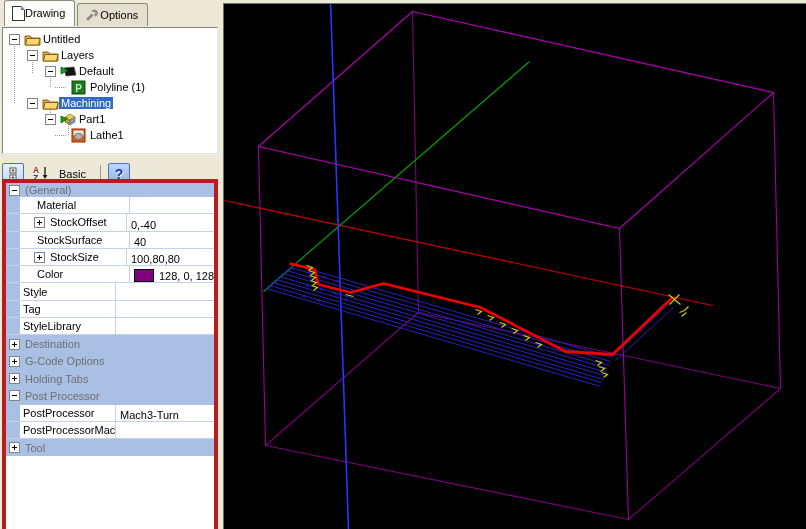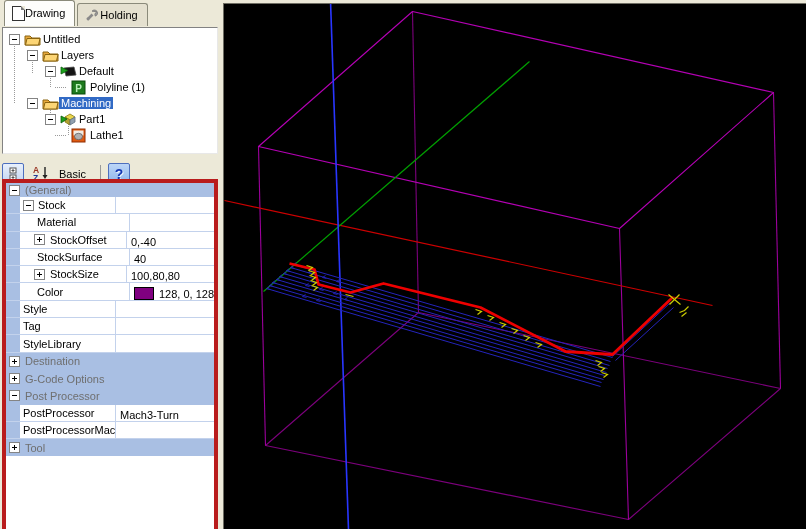--- a/index.html
+++ b/index.html
@@ -72,21 +72,21 @@
     <div class="tab active">
       <span class="pageicon"></span>
       <span class="tab-label">Drawing</span>
     </div>
     <div class="tab">
       <svg width="15" height="13" viewBox="0 0 15 13">
         <path d="M2.5,11.5 L7.5,6.5" stroke="#8a8a8a" stroke-width="2.6" fill="none"></path>
         <path d="M7,3.2 a3.1,3.1 0 1 1 3.2,4.9 l-0.4,-2 l1.8,-2.4 z" fill="#9a9a9a" stroke="#707070" stroke-width="0.7"></path>
         <circle cx="3" cy="11" r="1.4" fill="#8a8a8a"></circle>
       </svg>
-      <span class="tab-label">Holding</span>
+      <span class="tab-label">Options</span>
     </div>
   </div>
 
   <div class="treebox">
 
     <div class="dot" style="left:11px;top:14px;height:62px"></div>
     <div class="dot" style="left:29px;top:30px;height:16px"></div>
     <div class="dot" style="left:47px;top:46px;height:14px"></div>
     <div class="dot" style="left:47px;top:78px;height:14px"></div>
     <div class="dot" style="left:65px;top:94px;height:13px"></div>
@@ -191,30 +191,20 @@
     </button>
   </div>
 
   <div class="pgrid">
     <div class="pg-row cat first">
       <span class="exp"></span>
       <span class="cat-label">(General)</span>
     </div>
     <div class="pg-row item">
       <span class="strip"></span>
-      <div class="pg-name lvl1">
-          <span class="exp"></span>
-          <span class="nlabel">Stock</span>
-        </div>
-      <div class="pg-val">
-          <span></span>
-        </div>
-    </div>
-    <div class="pg-row item">
-      <span class="strip"></span>
       <div class="pg-name lvl2">
           <span class="nlabel">Material</span>
         </div>
       <div class="pg-val">
           <span></span>
         </div>
     </div>
     <div class="pg-row item">
       <span class="strip"></span>
       <div class="pg-name lvl2 hasexp">
@@ -281,20 +271,24 @@
           <span></span>
         </div>
     </div>
     <div class="pg-row cat">
       <span class="exp plus"></span>
       <span class="cat-label">Destination</span>
     </div>
     <div class="pg-row cat">
       <span class="exp plus"></span>
       <span class="cat-label">G-Code Options</span>
+    </div>
+    <div class="pg-row cat">
+      <span class="exp plus"></span>
+      <span class="cat-label">Holding Tabs</span>
     </div>
     <div class="pg-row cat">
       <span class="exp"></span>
       <span class="cat-label">Post Processor</span>
     </div>
     <div class="pg-row item">
       <span class="strip"></span>
       <div class="pg-name lvl0">
           <span class="nlabel">PostProcessor</span>
         </div>

